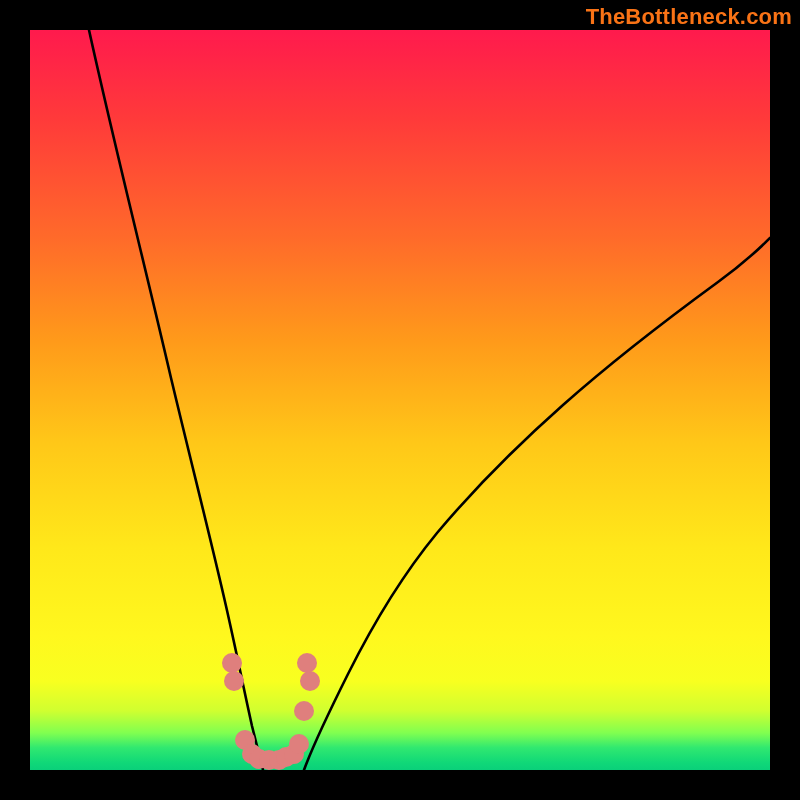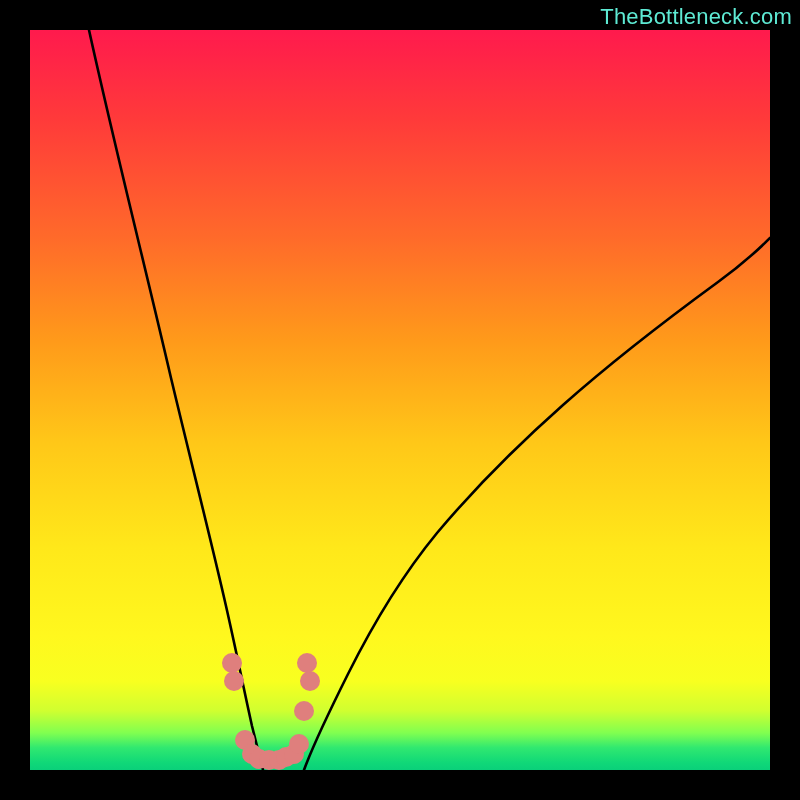--- a/index.html
+++ b/index.html
@@ -46,24 +46,25 @@
     );
   }
   svg.curve {
     position: absolute;
     inset: 0;
   }
   .watermark {
     position: absolute;
     top: 4px;
     right: 8px;
-    color: #5eead4;
+    color: #f97316;
     font-size: 22px;
     letter-spacing: 0.2px;
     user-select: none;
+    font-weight: bold;
   }
 </style>
 </head>
 <body>
 
 <div class="frame">
 
   <div class="plot-area">
     <div class="gradient"></div>
 

